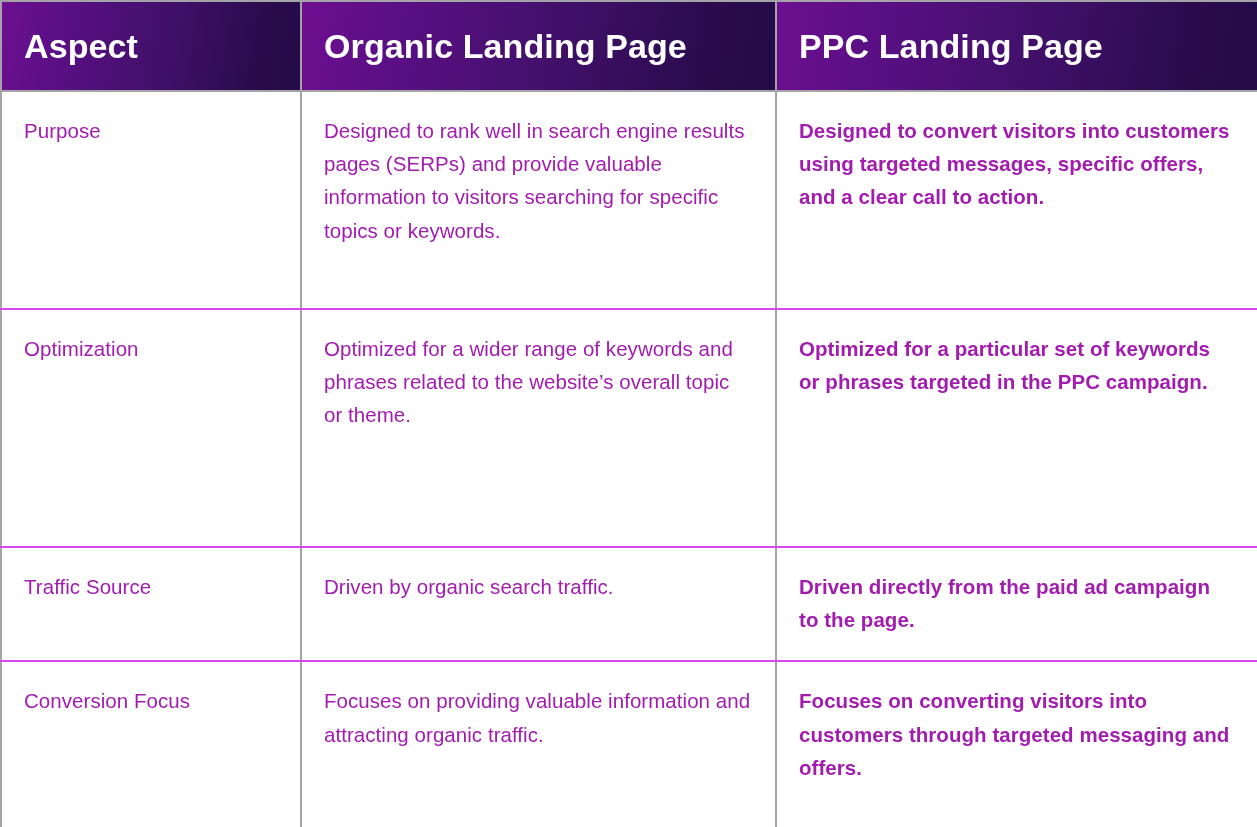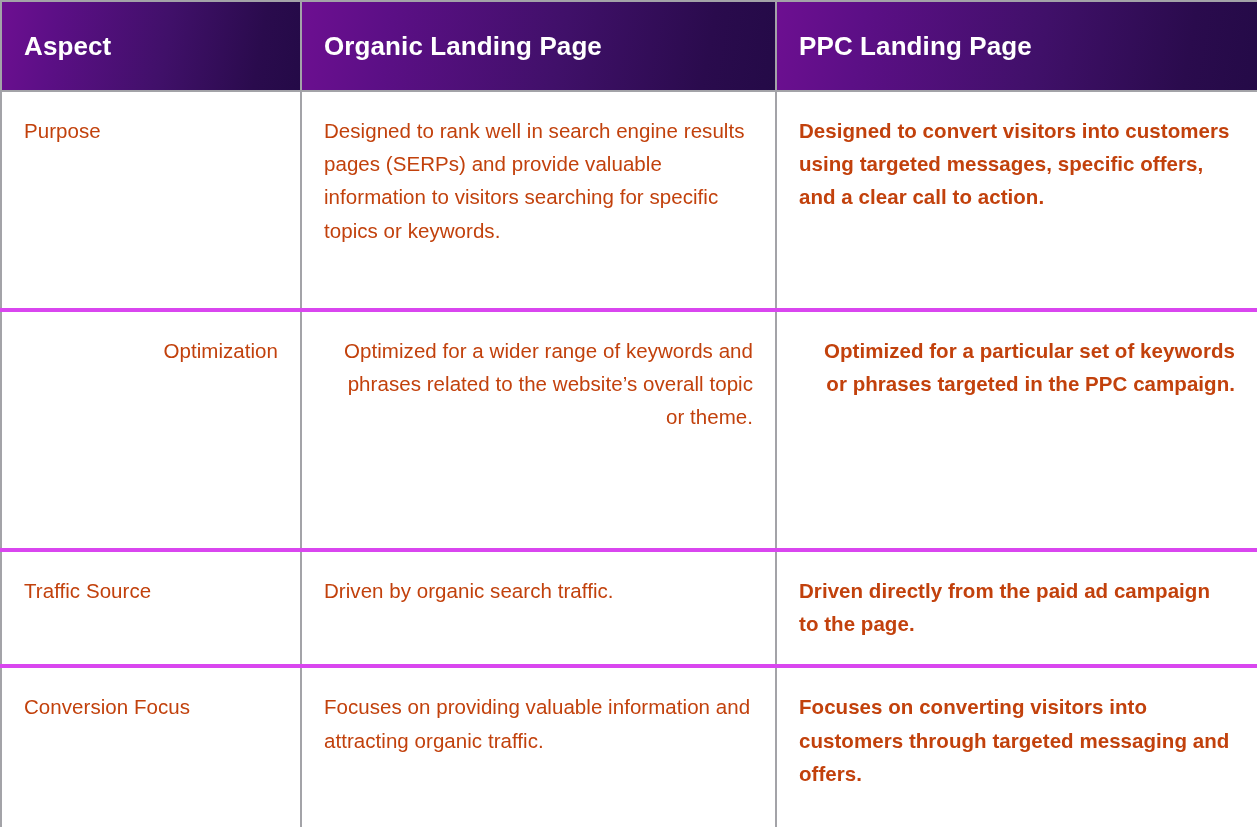--- a/index.html
+++ b/index.html
@@ -33,21 +33,21 @@
   col.c-aspect  { width: 300px; }
   col.c-organic { width: 475px; }
   col.c-ppc     { width: 482px; }
 
   thead th {
     height: 88px;
     padding: 0 22px;
     text-align: left;
     vertical-align: middle;
     color: #ffffff;
-    font-size: 26px;
+    font-size: 34px;
     font-weight: bold;
     letter-spacing: 0.1px;
     border-right: 2px solid #a3a3a8;
     border-bottom: 2px solid #a3a3a8;
     background-image: linear-gradient(100deg, #6d0f91 0%, #5c0f86 18%, #401069 55%, #2a0b4d 85%, #240a47 100%);
     background-repeat: no-repeat;
   }
   thead th.first {
     border-left: 2px solid #a3a3a8;
     border-top: 2px solid #a3a3a8;
@@ -55,39 +55,39 @@
   thead th.mid, thead th.last {
     border-top: 2px solid #a3a3a8;
   }
   thead th.last {
     border-right: 2px solid #a3a3a8;
   }
 
   tbody td {
     vertical-align: top;
     padding: 22px 22px 24px 22px;
-    color: #c2410c;
+    color: #a21caf;
     font-size: 20.5px;
     line-height: 1.62;
     background: #ffffff;
     border-right: 2px solid #a3a3a8;
-    border-bottom: 4px solid #d946ef;
+    border-bottom: 2px solid #d946ef;
     letter-spacing: 0.05px;
   }
   tbody td.first {
     border-left: 2px solid #a3a3a8;
   }
   tbody td.last {
     border-right: 2px solid #a3a3a8;
     font-weight: bold;
   }
 
   tbody tr.r-purpose     td { height: 170px; }
   tbody tr.r-indexation  td { height: 68px; }
-  tbody tr.r-optimization td { height: 190px; text-align: right; }
+  tbody tr.r-optimization td { height: 190px; }
   tbody tr.r-traffic     td { height: 62px; }
   tbody tr.r-conversion  td { height: 120px; }
 
   .cell-text { display: block; }
 </style>
 </head>
 <body>
 
 <div class="table-wrap">
   <table class="cmp">

